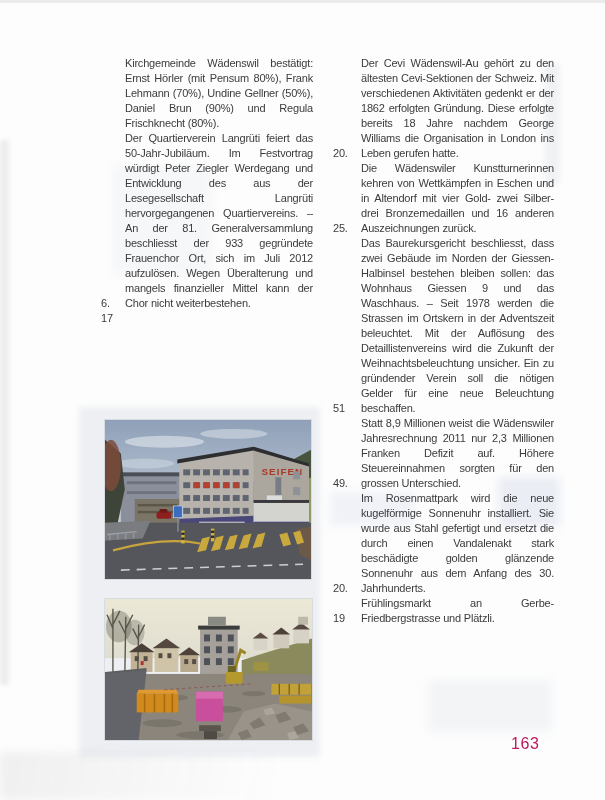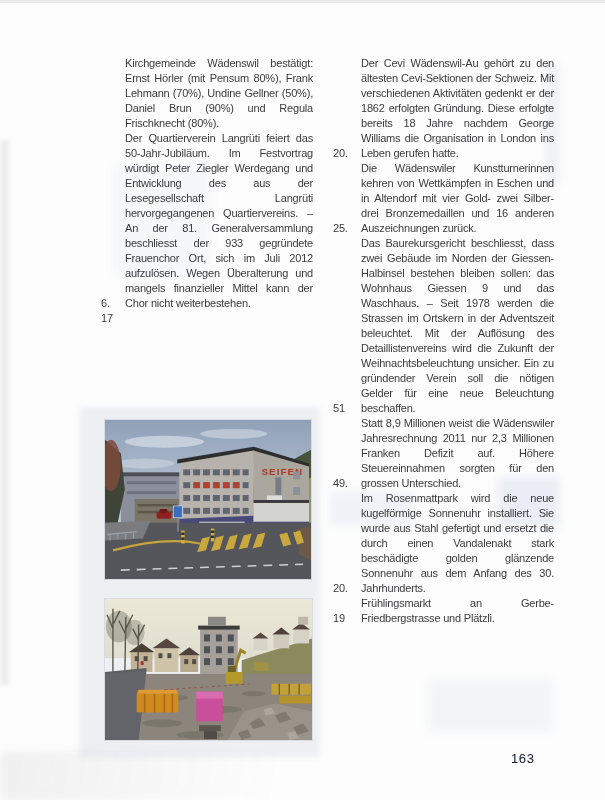--- a/index.html
+++ b/index.html
@@ -33,22 +33,22 @@
   .entry .num{flex:0 0 24px;white-space:nowrap;}
   .col-right .entry .num{flex:0 0 28px;}
   .entry .txt{flex:1 1 auto;text-align:justify;text-justify:inter-word;}
   
   .photo{position:absolute;border:1px solid rgba(150,160,175,.25);box-sizing:border-box;overflow:hidden;}
   .photo svg{display:block;width:100%;height:100%;}
   .photo-1{left:104px;top:419px;width:208px;height:161px;}
   .photo-2{left:104px;top:598px;width:209px;height:143px;}
   
   .page-num{
-    position:absolute;left:511px;top:751px;
-    font-size:13px;letter-spacing:.6px;color:#0f172a;
+    position:absolute;left:511px;top:735px;
+    font-size:16px;letter-spacing:.6px;color:#be185d;
   }
 </style>
 </head>
 <body>
 
 <div class="page">
 
   <div class="artifact top-strip"></div>
   <div class="artifact left-band"></div>
   <div class="artifact photo-halo"></div>

